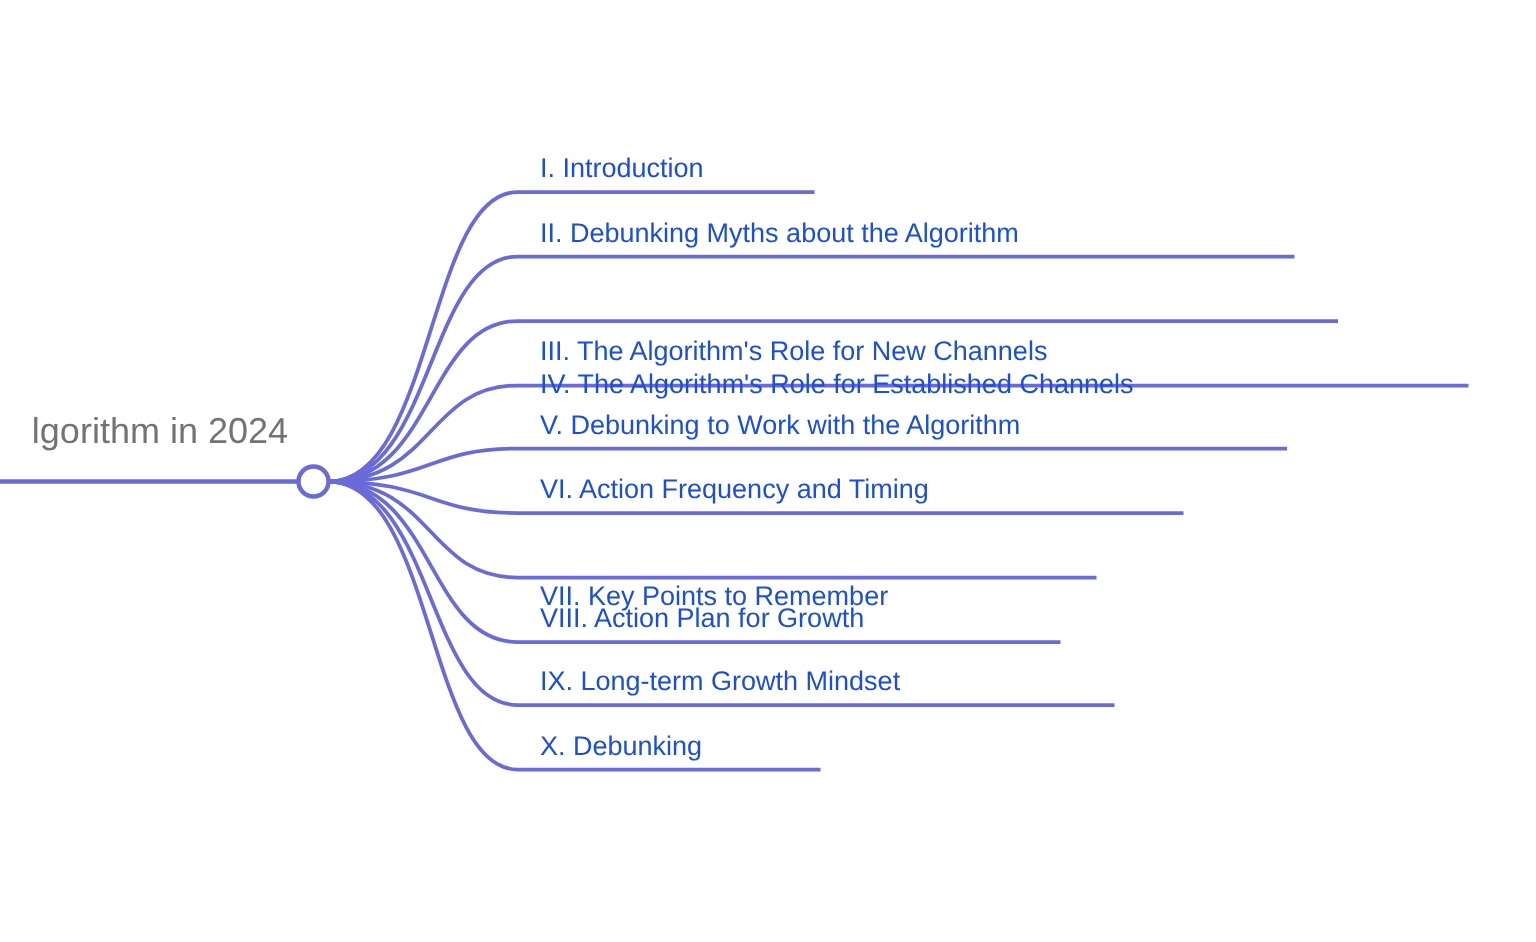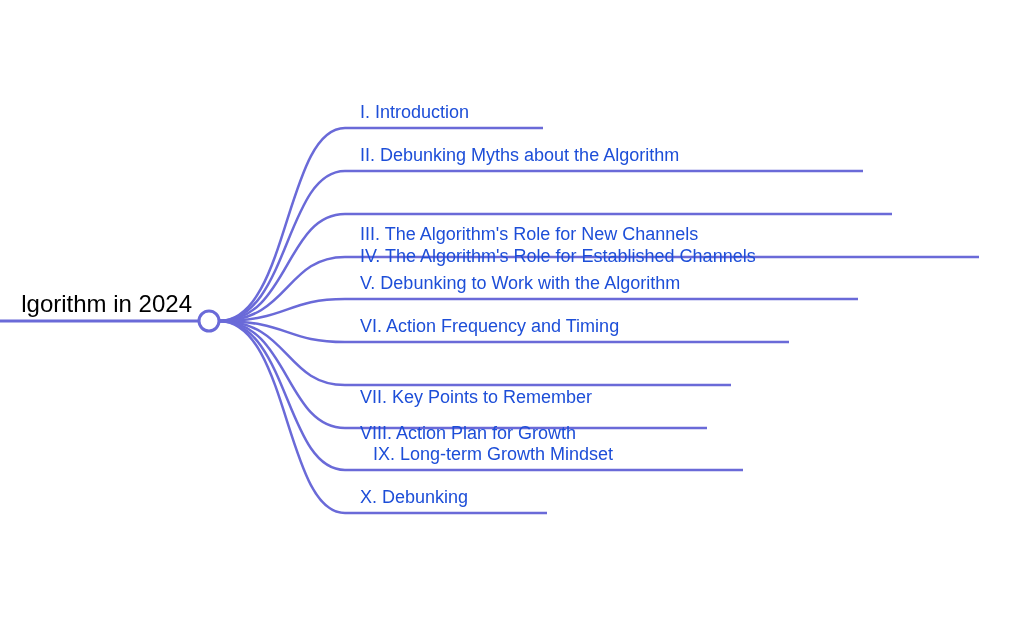--- a/index.html
+++ b/index.html
@@ -27,24 +27,24 @@
       font-size: 18px;
       line-height: 28px;
       color: #1d4ed8;
       white-space: nowrap;
     }
     .root-label {
       position: absolute;
       font-family: "Liberation Sans", sans-serif;
       font-size: 24px;
       line-height: 28px;
-      color: #000000;
+      color: #737373;
       white-space: nowrap;
       right: 832px; 
-      top: 290px;
+      top: 274px;
     }
   </style>
 </head>
 <body>
 
 <div id="mindmap">
   <svg id="canvas" width="1024" height="628" viewBox="0 0 1024 628">
     <g id="branches">
         <path d="M 219 321 C 289 321, 285 128, 345 128 L 543 128" fill="none" stroke="#6A6AD8" stroke-width="2.5"></path>
         <path d="M 219 321 C 289 321, 285 171, 345 171 L 863 171" fill="none" stroke="#6A6AD8" stroke-width="2.5"></path>
@@ -64,17 +64,17 @@
   <div class="root-label">lgorithm in 2024</div>
 
   <div id="child-labels">
     <div class="node-label" style="left:360px; top:98px;">I. Introduction</div>
     <div class="node-label" style="left:360px; top:141px;">II. Debunking Myths about the Algorithm</div>
     <div class="node-label" style="left:360px; top:184px;margin-top:36px;">III. The Algorithm's Role for New Channels</div>
     <div class="node-label" style="left:360px; top:242px;">IV. The Algorithm's Role for Established Channels</div>
     <div class="node-label" style="left:360px; top:269px;">V. Debunking to Work with the Algorithm</div>
     <div class="node-label" style="left:360px; top:312px;">VI. Action Frequency and Timing</div>
     <div class="node-label" style="left:360px; top:355px;margin-top:28px;">VII. Key Points to Remember</div>
-    <div class="node-label" style="left:360px; top:398px;margin-top:21px;">VIII. Action Plan for Growth</div>
-    <div class="node-label" style="left:373px; top:440px;text-align:center;">IX. Long-term Growth Mindset</div>
+    <div class="node-label" style="left:360px; top:398px;">VIII. Action Plan for Growth</div>
+    <div class="node-label" style="left:360px; top:440px;text-align:center;">IX. Long-term Growth Mindset</div>
     <div class="node-label" style="left:360px; top:483px;">X. Debunking</div>
   </div>
 </div>
 
 </body></html>

